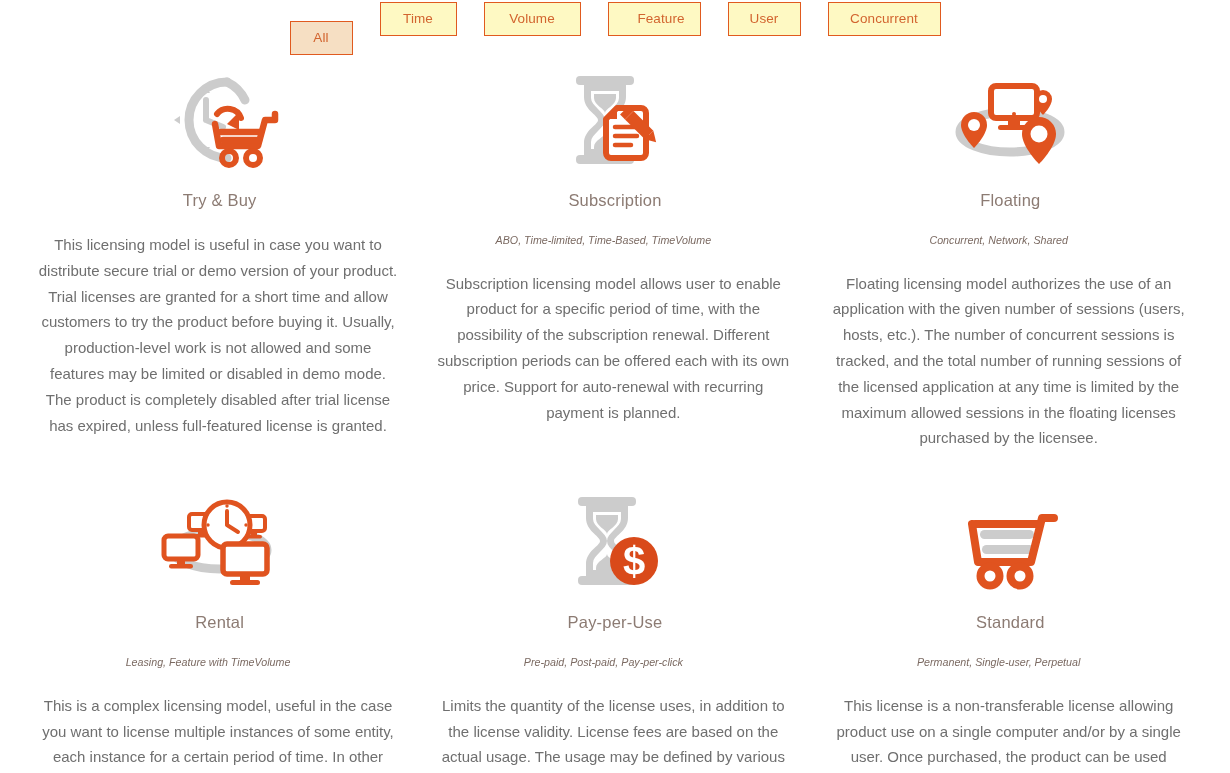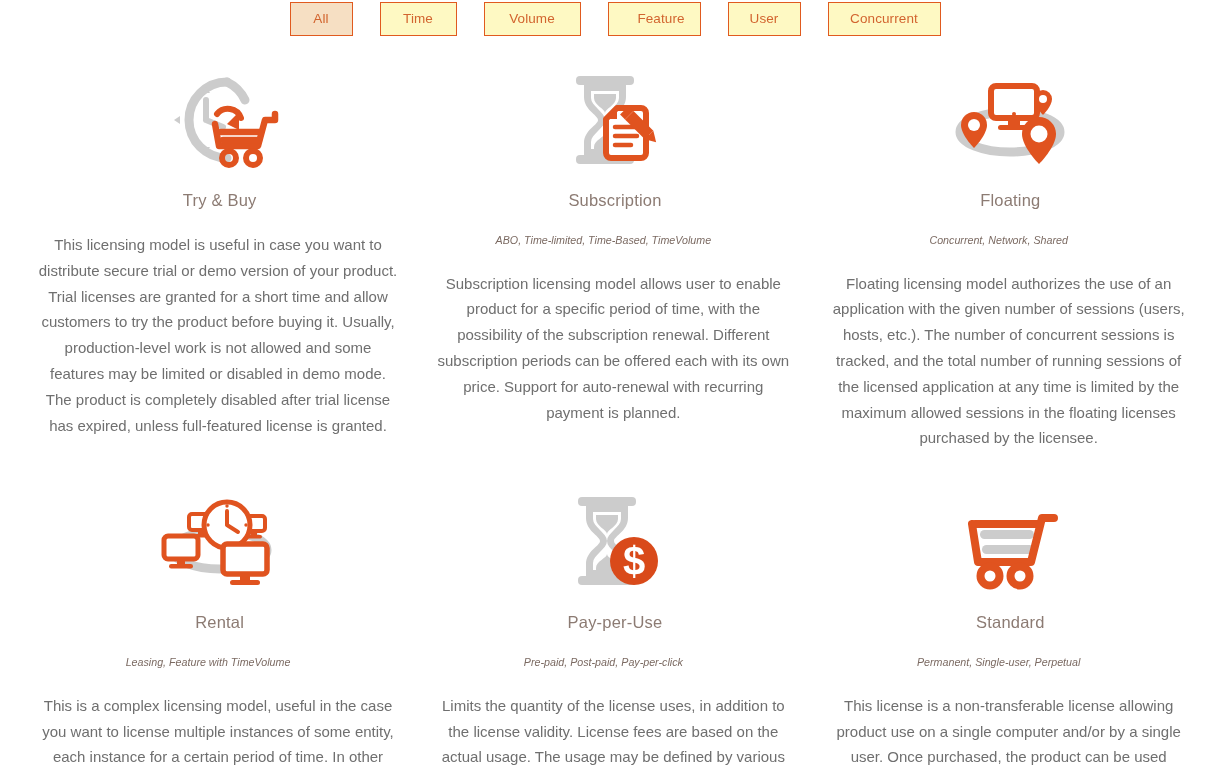--- a/index.html
+++ b/index.html
@@ -40,21 +40,21 @@
     justify-content: center;
     cursor: pointer;
     padding: 0 10px;
     border-radius: 0;
     letter-spacing: 0.1px;
   }
   .filter-btn.active {
     background: #f6dfc3;
     color: #d2642f;
   }
-  .fb-all      { width: 63px; }
+  .fb-all      { width: 63px; margin-top: 19px; }
   .fb-time     { width: 77px; }
   .fb-volume   { width: 97px; }
   .fb-feature  { width: 93px; padding-left: 24px; }
   .fb-user     { width: 73px; }
   .fb-concurrent { width: 113px; }
 
   
   .grid {
     display: grid;
     grid-template-columns: repeat(3, 1fr);

